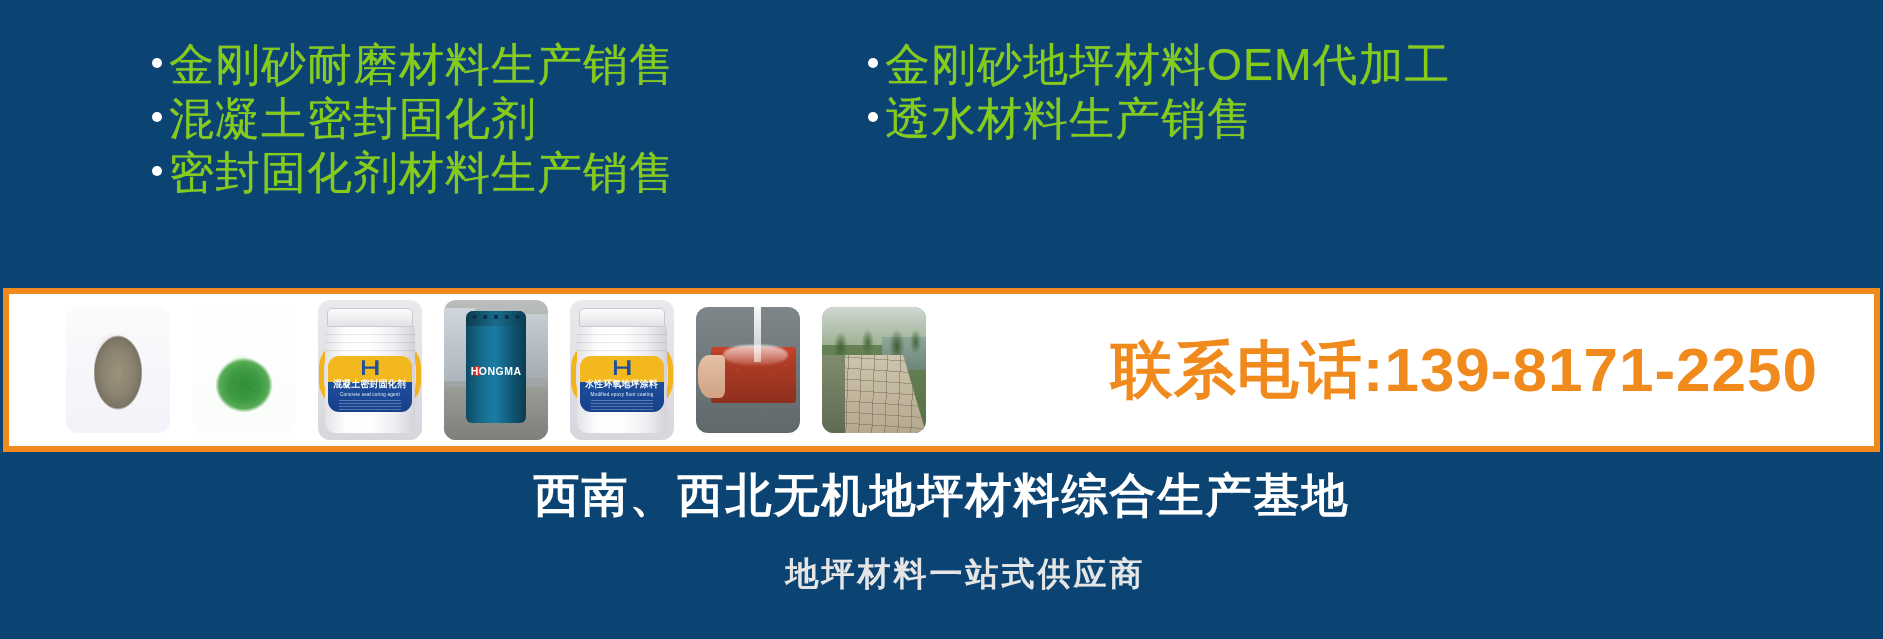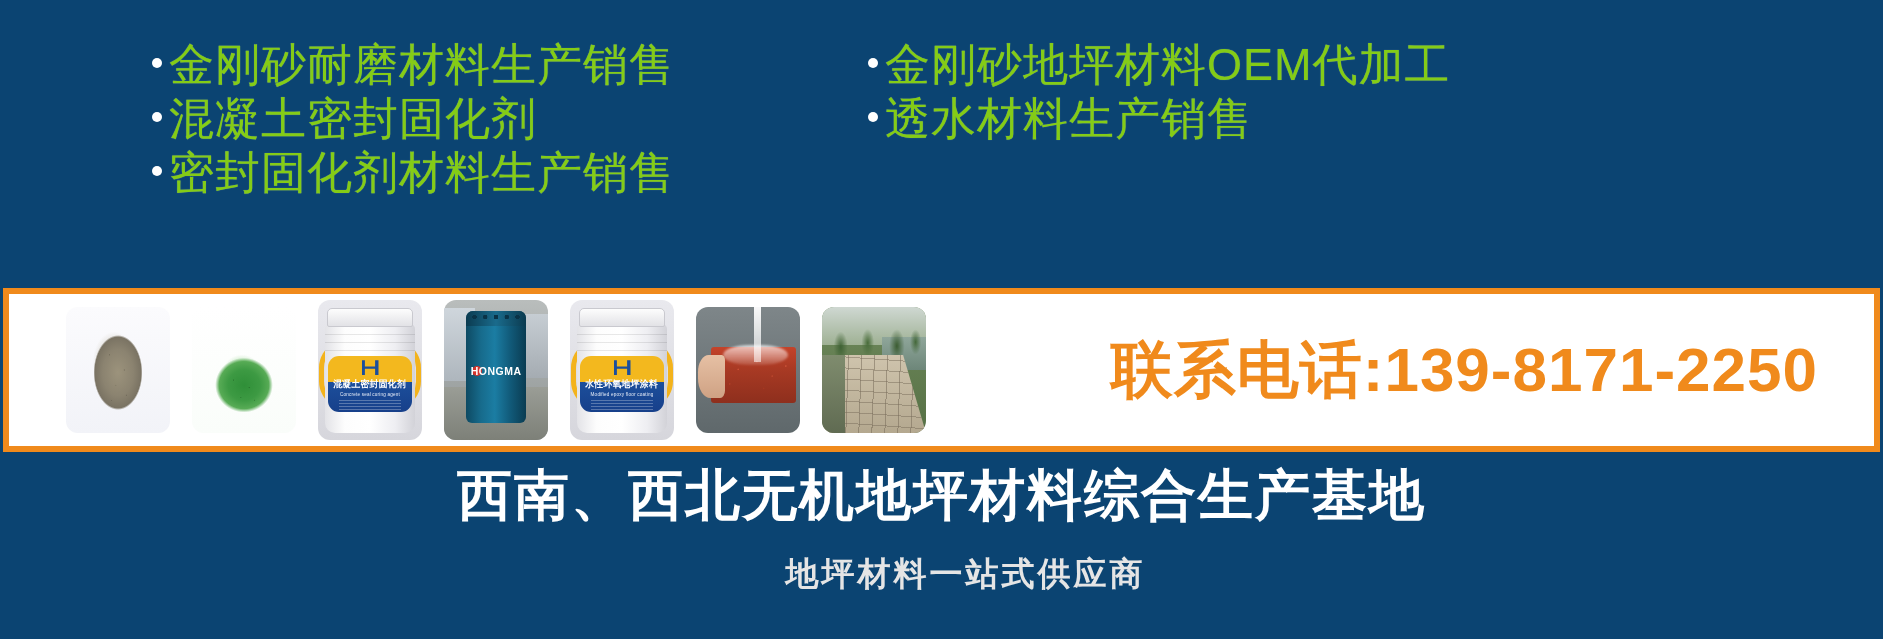--- a/index.html
+++ b/index.html
@@ -279,21 +279,21 @@
     font-weight:bold;
     letter-spacing:1px;
     white-space:nowrap;
   }
 
   
   .headline{
     position:absolute; left:0; right:0; top:462px;
     text-align:center;
     color:#ffffff;
-    font-size:55px;
+    font-size:46px;
     font-weight:bold;
     letter-spacing:2px;
     line-height:66px;
     white-space:nowrap;
   }
   .subline{
     position:absolute; left:0; right:0; top:552px;
     text-align:center;
     color:#e5e5e5;
     font-size:33px;

